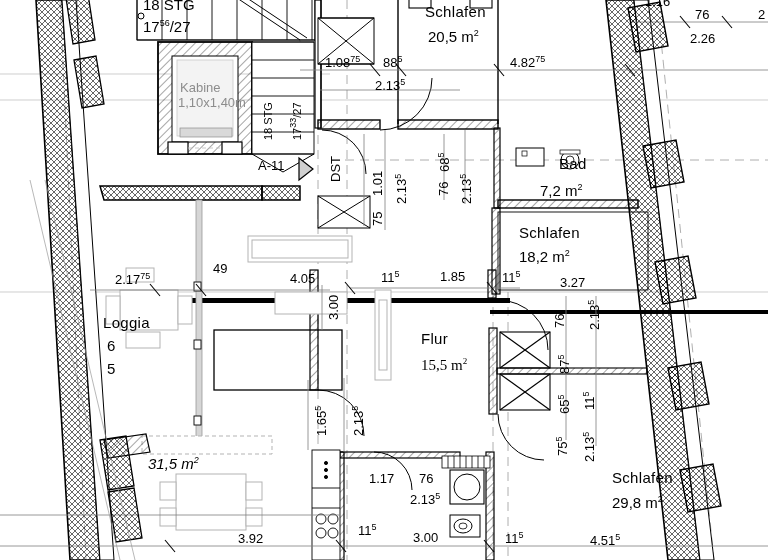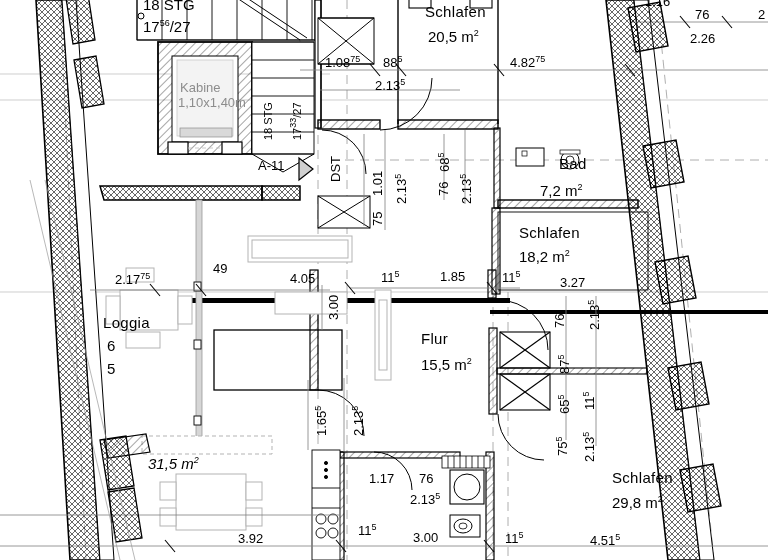--- a/index.html
+++ b/index.html
@@ -383,21 +383,21 @@
 <div class="lbl room" style="left:519px;top:224px;">
   <span>Schlafen</span>
 </div>
 <div class="lbl area" style="left:519px;top:248px;">
   <span>18,2 m</span><span class="sup">2</span>
 </div>
 
 <div class="lbl room" style="left:421px;top:330px;">
   <span>Flur</span>
 </div>
-<div class="lbl area" style="left:421px;top:356px;">
+<div class="lbl area" style="left:421px;top:356px;font-family:Liberation Serif, serif;">
   <span>15,5 m</span><span class="sup">2</span>
 </div>
 
 <div class="lbl room" style="left:612px;top:469px;">
   <span>Schlafen</span>
 </div>
 <div class="lbl area" style="left:612px;top:494px;">
   <span>29,8 m</span><span class="sup">2</span>
 </div>
 

